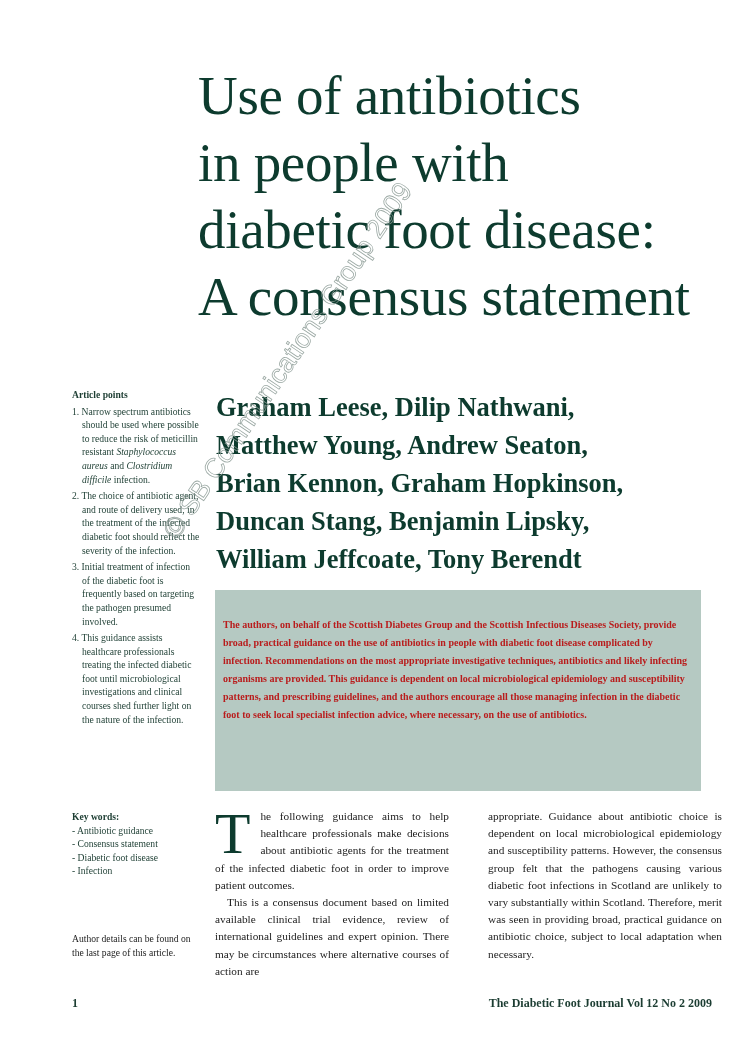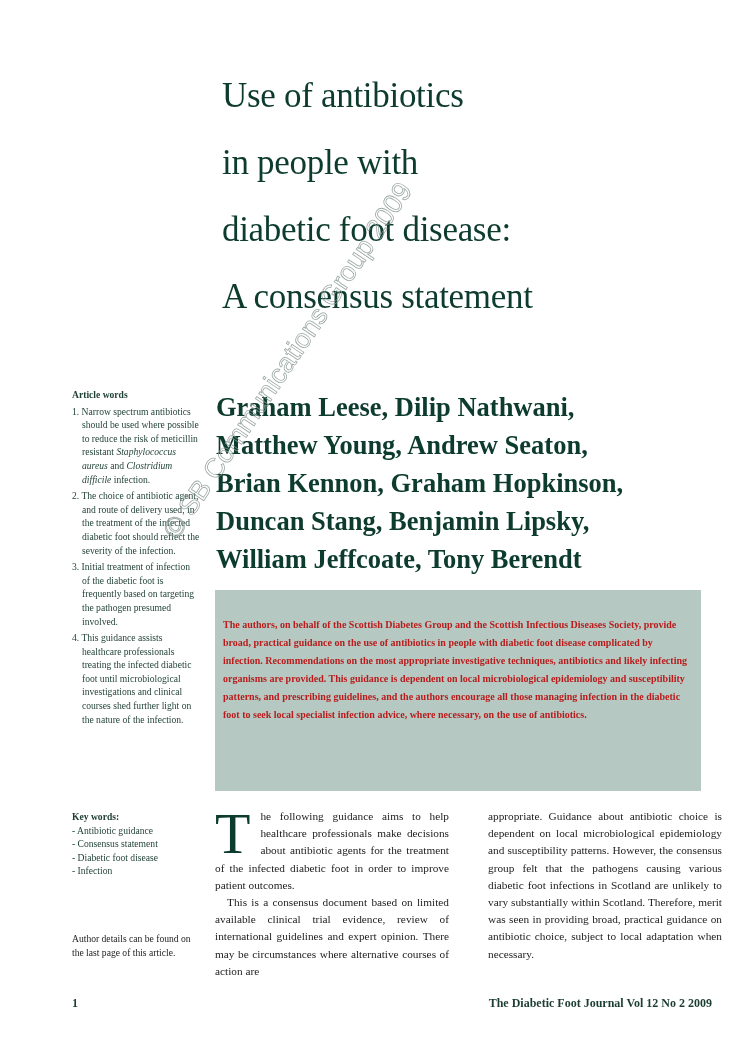--- a/index.html
+++ b/index.html
@@ -1,19 +1,19 @@
 <!DOCTYPE html>
 <html><head>
 <meta charset="utf-8">
 <style>
   html, body { margin:0; padding:0; background:#ffffff; }
   body { width:752px; height:1058px; position:relative; overflow:hidden;
          font-family:"Liberation Serif", "DejaVu Serif", serif; color:#0d3b2e; }
-  .title { position:absolute; left:222px; top:62px; width:520px;
-           font-size:35px; line-height:67px; font-weight:normal; margin:0; letter-spacing:-0.3px; }
+  .title { position:absolute; left:198px; top:62px; width:520px;
+           font-size:55px; line-height:67px; font-weight:normal; margin:0; letter-spacing:-0.3px; }
   .title span { display:block; white-space:nowrap; }
   .authors { position:absolute; left:216px; top:388px; width:500px;
              font-size:26.5px; line-height:38px; font-weight:bold; }
   .authors span { display:block; white-space:nowrap; }
   .sidebar { position:absolute; left:72px; width:128px; font-size:9.6px; line-height:13.6px; color:#1c3d32; }
   .ap { top:388px; }
   .ap .head { font-weight:bold; margin-bottom:3px; }
   .ap ol { margin:0; padding:0; list-style:none; }
   .ap li { padding-left:10px; text-indent:-10px; margin-bottom:3px; }
   .kw { top:810px; }
@@ -39,21 +39,21 @@
 <body>
 
 <h1 class="title">
   <span>Use of antibiotics</span>
   <span>in people with</span>
   <span>diabetic foot disease:</span>
   <span>A consensus statement</span>
 </h1>
 
 <div class="sidebar ap">
-  <div class="head">Article words</div>
+  <div class="head">Article points</div>
   <ol>
     <li><span>1.</span> <span>Narrow spectrum antibiotics should be used where possible to reduce the risk of meticillin resistant </span><i>Staphylococcus aureus</i><span> and </span><i>Clostridium difficile</i><span> infection.</span></li>
     <li><span>2.</span> <span>The choice of antibiotic agent, and route of delivery used, in the treatment of the infected diabetic foot should reflect the severity of the infection.</span></li>
     <li><span>3.</span> <span>Initial treatment of infection of the diabetic foot is frequently based on targeting the pathogen presumed involved.</span></li>
     <li><span>4.</span> <span>This guidance assists healthcare professionals treating the infected diabetic foot until microbiological investigations and clinical courses shed further light on the nature of the infection.</span></li>
   </ol>
 </div>
 
 <div class="sidebar kw">
   <div class="head">Key words:</div>

